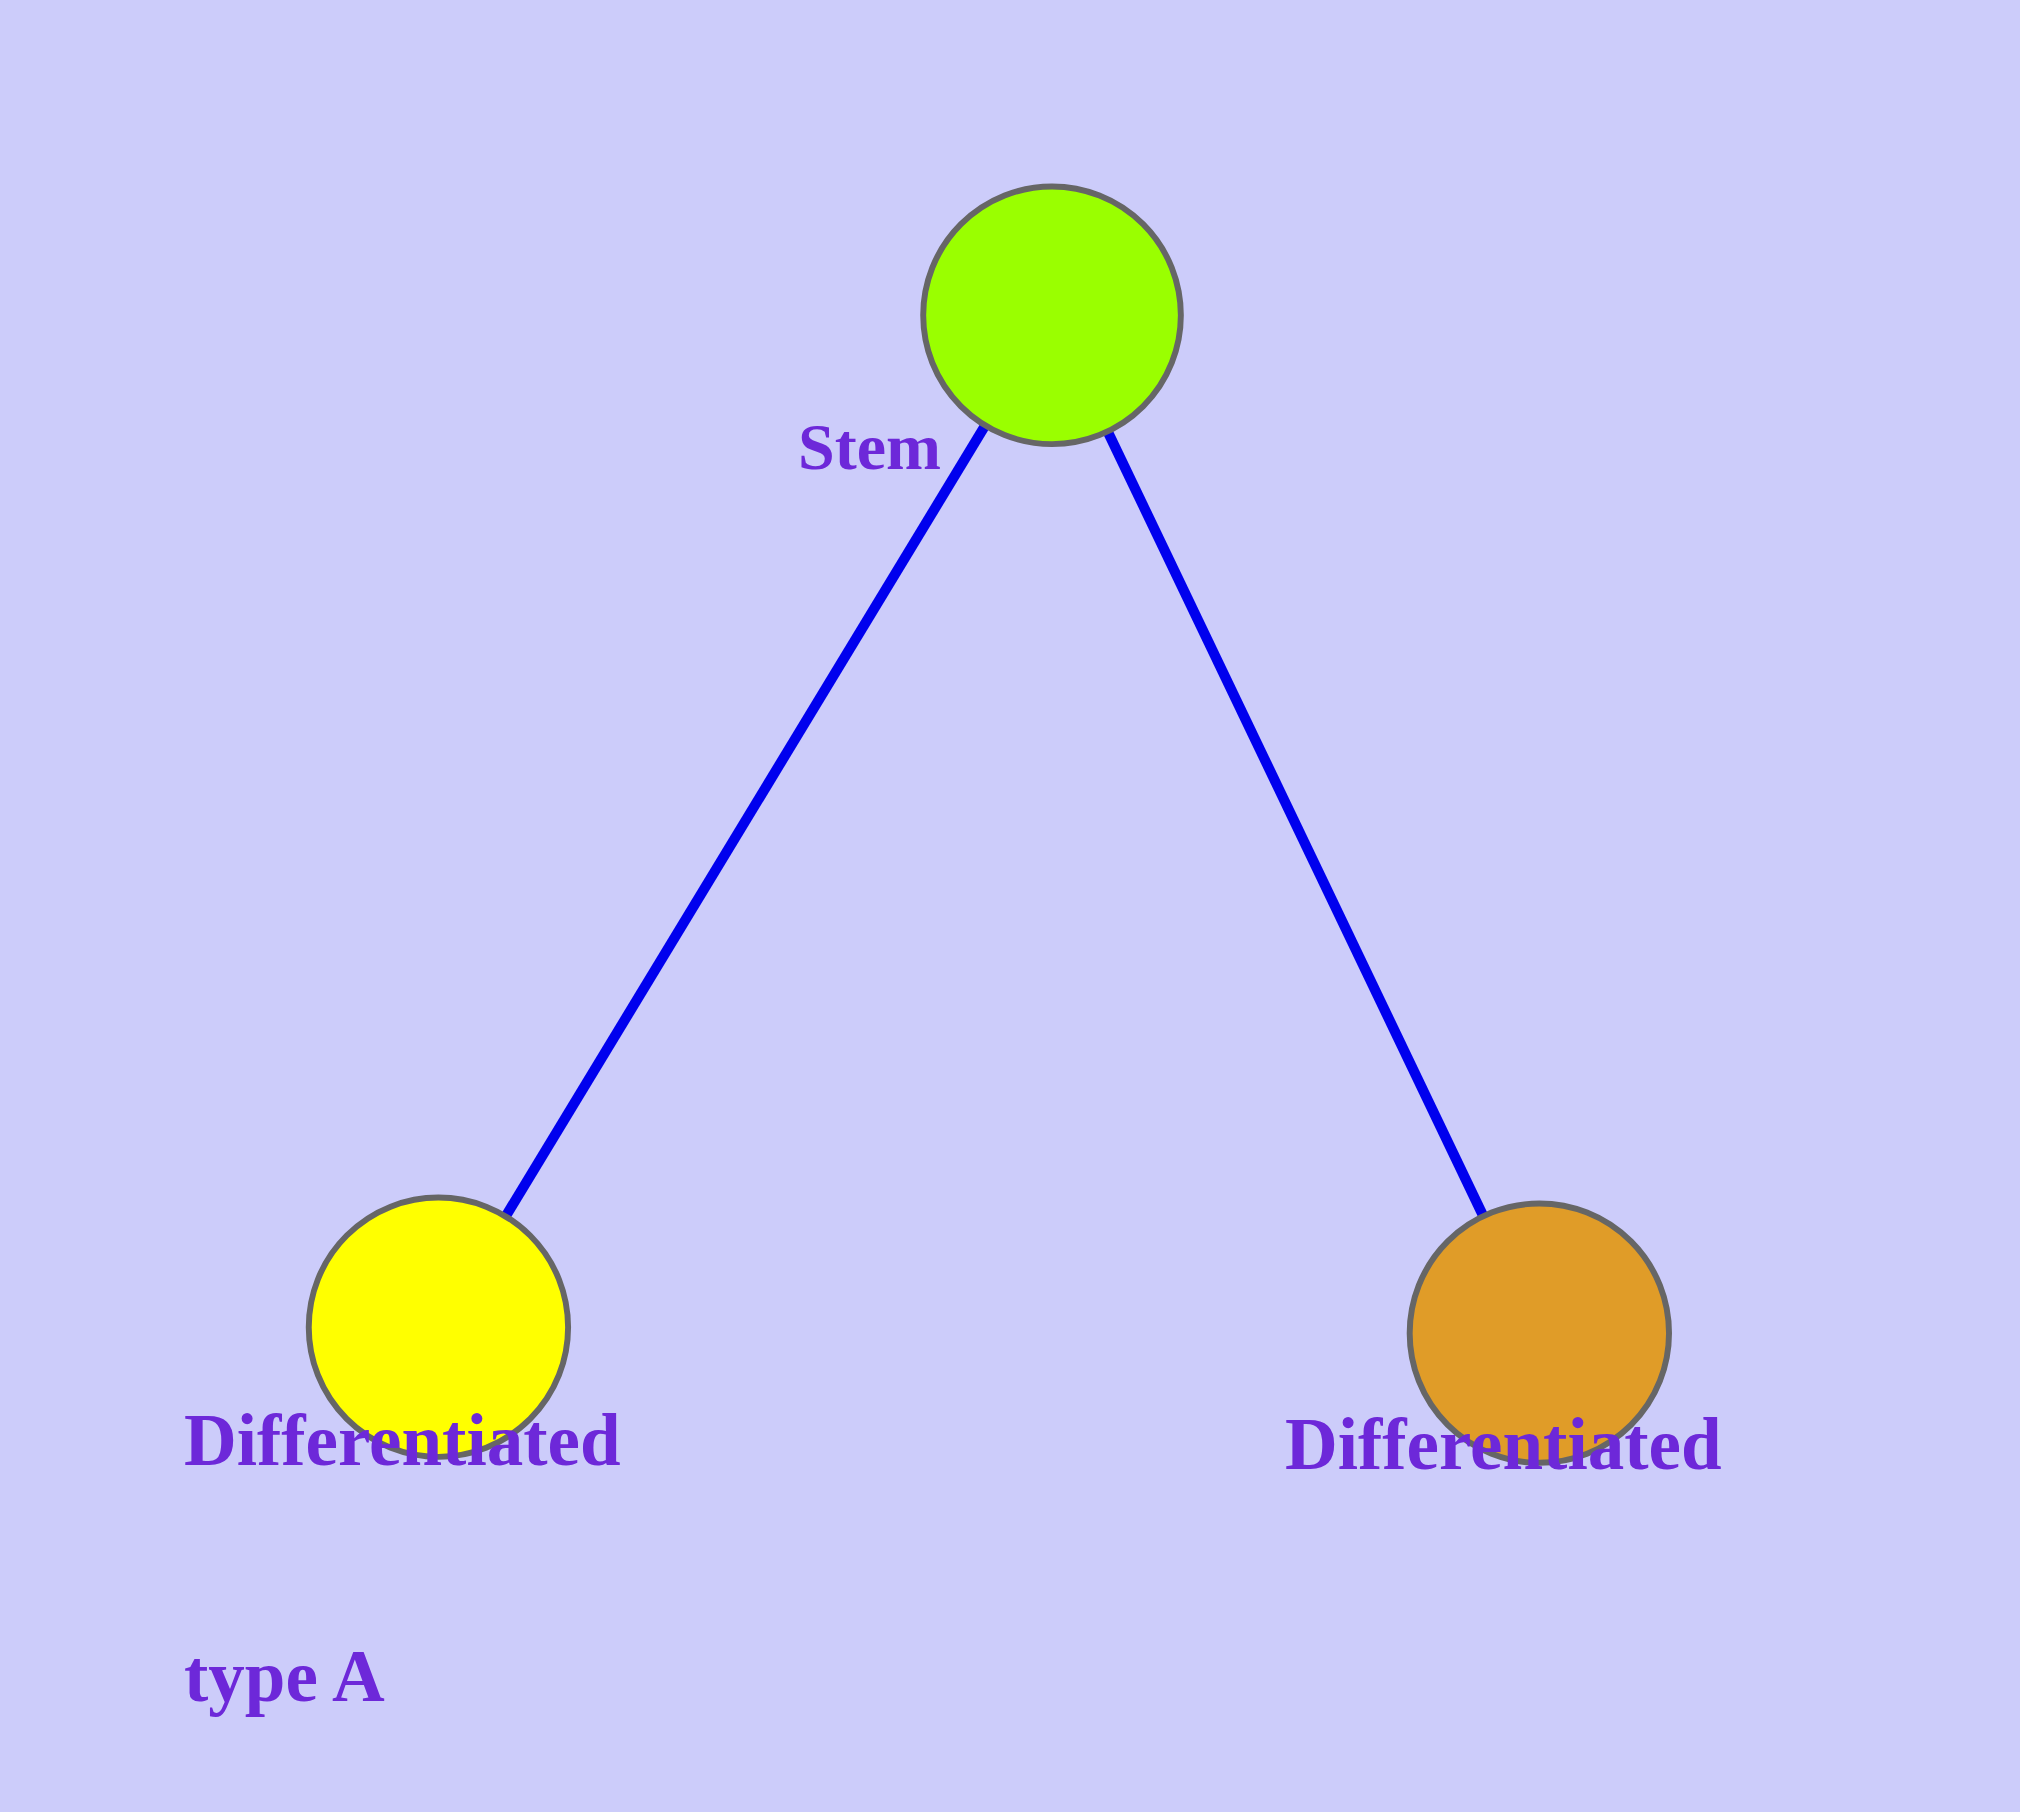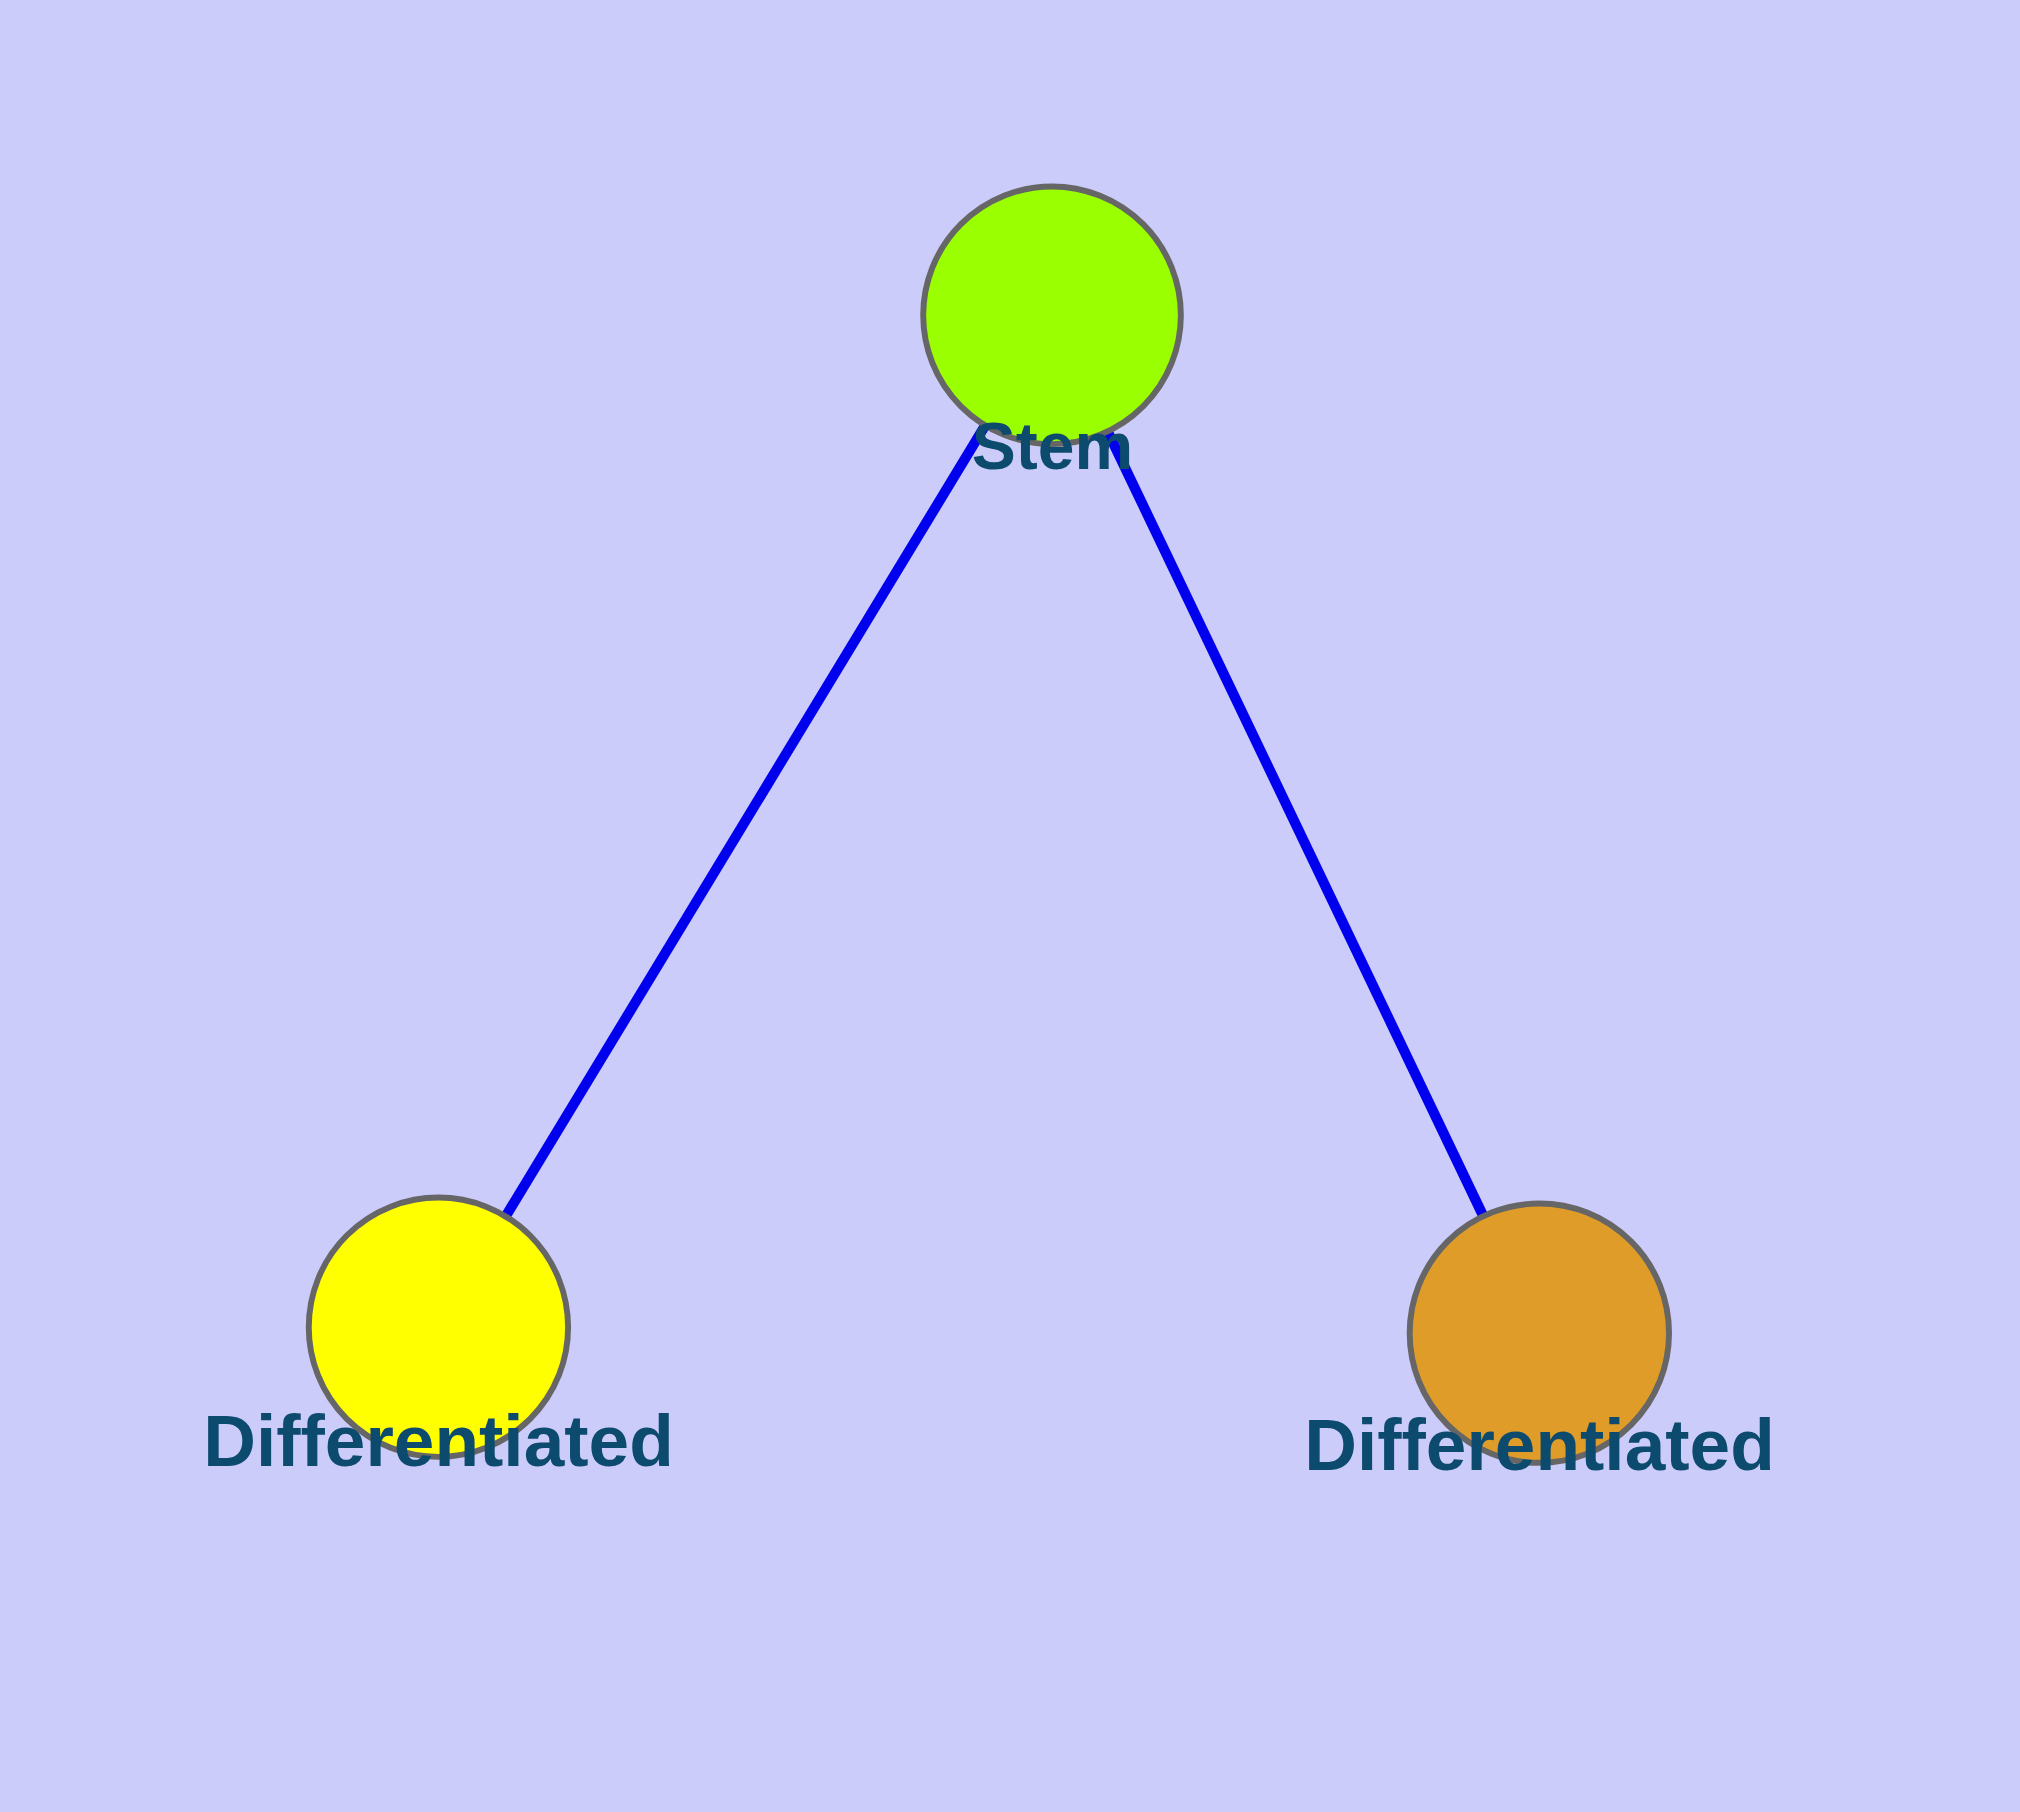--- a/index.html
+++ b/index.html
@@ -20,26 +20,27 @@
   #graph-svg {
     position: absolute;
     left: 0;
     top: 0;
     width: 2021px;
     height: 1812px;
     display: block;
   }
   .node-label {
     position: absolute;
-    text-align: center;
+    text-align: left;
     font-weight: bold;
-    color: #0c4a6e;
+    color: #6d28d9;
     line-height: 1.08;
     white-space: pre;
     pointer-events: none;
+    font-family: Liberation Serif, serif;
     -webkit-font-smoothing: antialiased;
   }
   #label-stem {
     left: 798px;
     top: 268px;
     width: 509px;
     font-size: 66px;
   }
   #label-a {
     left: 184px;
@@ -73,20 +74,21 @@
       <circle cx="1816" cy="1573" r="153" fill="#e09c28" stroke="#666666" stroke-width="7"></circle>
     </g>
   </svg>
 
   <div class="node-label" id="label-stem">
     <div>Stem</div>
   </div>
 
   <div class="node-label" id="label-a">
     <div>Differentiated</div>
+    <div>type A</div>
   </div>
 
   <div class="node-label" id="label-b">
     <div>Differentiated</div>
   </div>
 
 </div>
 
 
 </body></html>

